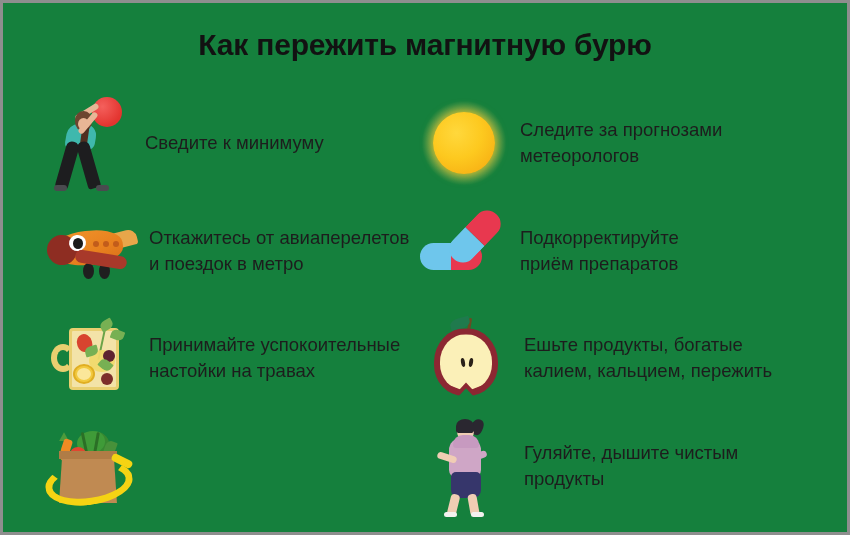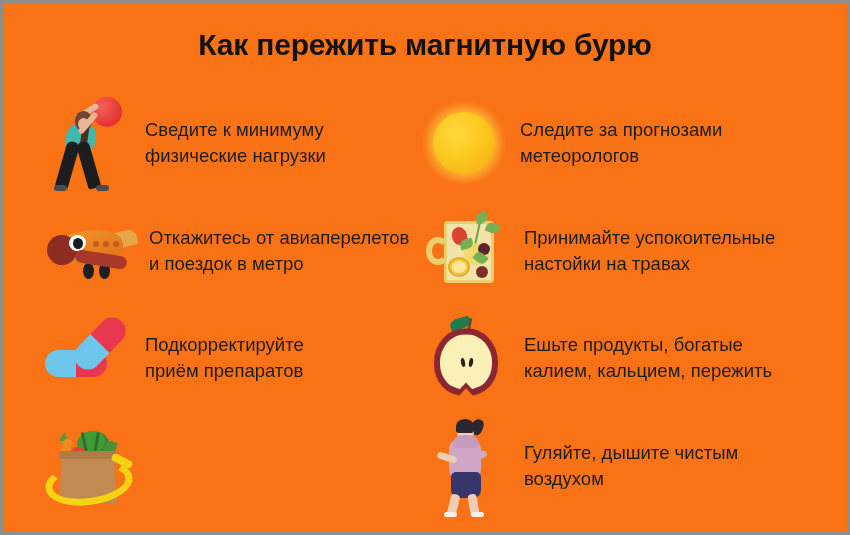--- a/index.html
+++ b/index.html
@@ -9,21 +9,21 @@
     background: #ffffff;
   }
   body {
     font-family: "Liberation Sans", sans-serif;
   }
   .poster {
     position: relative;
     width: 850px;
     height: 535px;
     box-sizing: border-box;
-    background: #f97316;
+    background: #15803d;
     border: 3px solid #8e8e8e;
     overflow: hidden;
   }
   .poster-title {
     text-align: center;
     font-size: 30px;
     font-weight: bold;
     color: #121212;
     letter-spacing: -0.2px;
     margin: 0;
@@ -435,21 +435,20 @@
           <div class="hair-tail"></div>
           <div class="arm arm-b"></div>
           <div class="leg leg-l"></div>
           <div class="leg leg-r"></div>
           <div class="shoe shoe-l"></div>
           <div class="shoe shoe-r"></div>
         </div>
       </div>
       <div class="tip-text">
         <span class="l1">Сведите к минимуму</span>
-        <span class="l2">физические нагрузки</span>
       </div>
     </div>
 
     <div class="tip col-left">
       <div class="tip-icon">
         <div class="ic-sun">
           <div class="spikes">
             <i style="transform:rotate(0deg)"></i>
               <i style="transform:rotate(22deg)"></i>
             <i style="transform:rotate(45deg)"></i>
@@ -482,20 +481,39 @@
           <div class="eye-white"></div>
           <div class="eye-pupil"></div>
           <div class="wheel wheel-a"></div>
           <div class="wheel wheel-b"></div>
           <div class="wing-main"></div>
         </div>
       </div>
       <div class="tip-text">
         <span class="l1">Откажитесь от авиаперелетов</span>
         <span class="l2">и поездок в метро</span>
+      </div>
+    </div>
+
+    <div class="tip col-left">
+      <div class="tip-icon">
+        <div class="ic-pills">
+          <div class="cap cap-back">
+            <div class="half blue"></div>
+              <div class="half red"></div>
+          </div>
+          <div class="cap cap-front">
+            <div class="half blue"></div>
+              <div class="half red"></div>
+          </div>
+        </div>
+      </div>
+      <div class="tip-text">
+        <span class="l1">Подкорректируйте</span>
+        <span class="l2">приём препаратов</span>
       </div>
     </div>
 
     <div class="tip col-right">
       <div class="tip-icon">
         <div class="ic-mug">
           <div class="handle"></div>
           <div class="body"></div>
           <div class="stem"></div>
           <div class="leaf leaf-a"></div>
@@ -509,39 +527,20 @@
           <div class="leaf leaf-d"></div>
           <div class="berry berry-b"></div>
         </div>
       </div>
       <div class="tip-text">
         <span class="l1">Принимайте успокоительные</span>
         <span class="l2">настойки на травах</span>
       </div>
     </div>
 
-    <div class="tip col-left">
-      <div class="tip-icon">
-        <div class="ic-pills">
-          <div class="cap cap-back">
-            <div class="half blue"></div>
-              <div class="half red"></div>
-          </div>
-          <div class="cap cap-front">
-            <div class="half blue"></div>
-              <div class="half red"></div>
-          </div>
-        </div>
-      </div>
-      <div class="tip-text">
-        <span class="l1">Подкорректируйте</span>
-        <span class="l2">приём препаратов</span>
-      </div>
-    </div>
-
     <div class="tip col-right">
       <div class="tip-icon">
         <div class="ic-apple">
           <div class="stem"></div>
           <div class="leaf"></div>
           <div class="skin"></div>
           <div class="flesh"></div>
           <div class="seed seed-a"></div>
           <div class="seed seed-b"></div>
         </div>
@@ -582,18 +581,18 @@
           <div class="shorts"></div>
           <div class="arm-f"></div>
           <div class="leg leg-b"></div>
           <div class="leg leg-f"></div>
           <div class="shoe shoe-b"></div>
           <div class="shoe shoe-f"></div>
         </div>
       </div>
       <div class="tip-text">
         <span class="l1">Гуляйте, дышите чистым</span>
-        <span class="l2">воздухом</span>
+        <span class="l2">продукты</span>
       </div>
     </div>
 
   </div>
 </div>
 
 </body></html>

